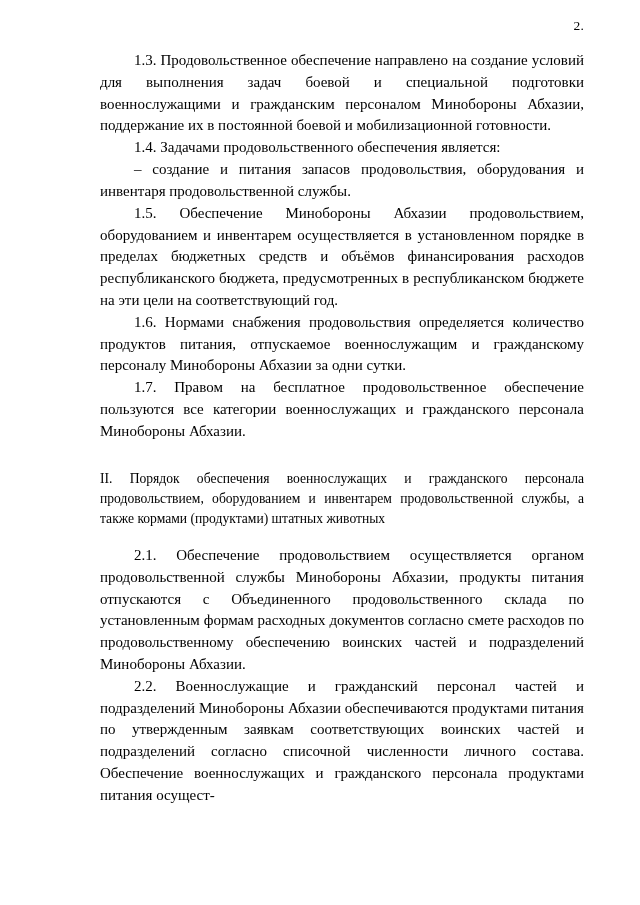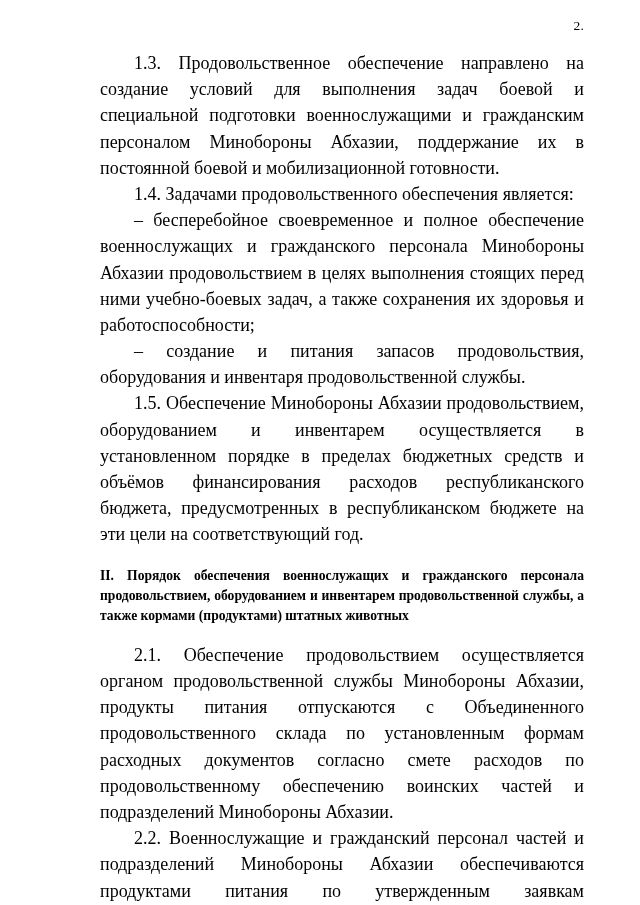--- a/index.html
+++ b/index.html
@@ -28,62 +28,63 @@
     right: 56px;
     font-size: 13.5px;
     letter-spacing: 0.2px;
   }
   .doc-body {
     margin-top: 28px;
     width: 484px;
   }
   p {
     margin: 0;
-    font-size: 18px;
+    font-size: 15px;
     line-height: 1.455;
     text-align: justify;
     text-justify: inter-word;
     hyphens: manual;
   }
   p.indent {
     text-indent: 34px;
   }
   p.dash {
     text-indent: 34px;
   }
   .section-heading {
-    margin-top: 18px;
+    margin-top: 26px;
     margin-bottom: 16px;
-    font-weight: bold;
+    font-weight: normal;
     font-size: 13.6px;
     line-height: 1.48;
     text-align: justify;
     text-indent: 0;
   }
 </style>
 </head>
 <body>
 
 <div class="page">
 
   <div class="page-number">2.</div>
 
   <div class="doc-body">
 
     <p class="indent">1.3. Продовольственное обеспечение направлено на создание условий для выполнения задач боевой и специальной подготовки военнослужащими и гражданским персоналом Минобороны Абхазии, поддержание их в постоянной боевой и мобилизационной готовности.</p>
 
     <p class="indent">1.4. Задачами продовольственного обеспечения является:</p>
 
-    <p class="dash">– бесперебойное своевременное и полное обеспечение военнослужащих и гражданского персонала Минобороны Абхазии продовольствием в целях выполнения стоящих перед ними учебно-боевых задач, а также сохранения их здоровья и работоспособности;</p>
 
     <p class="dash">– создание и питания запасов продовольствия, оборудования и инвентаря продовольственной службы.</p>
 
     <p class="indent">1.5. Обеспечение Минобороны Абхазии продовольствием, оборудованием и инвентарем осуществляется в установленном порядке в пределах бюджетных средств и объёмов финансирования расходов республиканского бюджета, предусмотренных в республиканском бюджете на эти цели на соответствующий год.</p>
 
+    <p class="indent">1.6. Нормами снабжения продовольствия определяется количество продуктов питания, отпускаемое военнослужащим и гражданскому персоналу Минобороны Абхазии за одни сутки.</p>
 
+    <p class="indent">1.7. Правом на бесплатное продовольственное обеспечение пользуются все категории военнослужащих и гражданского персонала Минобороны Абхазии.</p>
 
 
     <p class="section-heading">II. Порядок обеспечения военнослужащих и гражданского персонала продовольствием, оборудованием и инвентарем продовольственной службы, а также кормами (продуктами) штатных животных</p>
 
     <p class="indent">2.1. Обеспечение продовольствием осуществляется органом продовольственной службы Минобороны Абхазии, продукты питания отпускаются с Объединенного продовольственного склада по установленным формам расходных документов согласно смете расходов по продовольственному обеспечению воинских частей и подразделений Минобороны Абхазии.</p>
 
 
     <p class="indent">2.2. Военнослужащие и гражданский персонал частей и подразделений Минобороны Абхазии обеспечиваются продуктами питания по утвержденным заявкам соответствующих воинских частей и подразделений согласно списочной численности личного состава. Обеспечение военнослужащих и гражданского персонала продуктами питания осущест-</p>
 
   </div>

